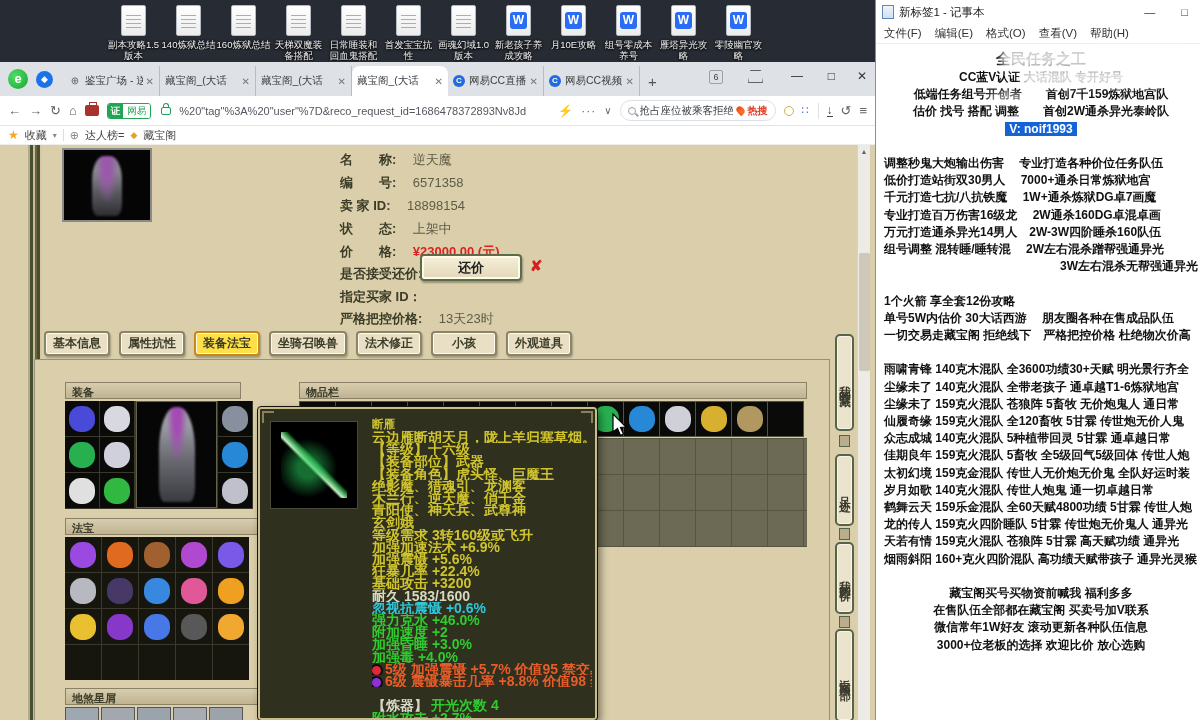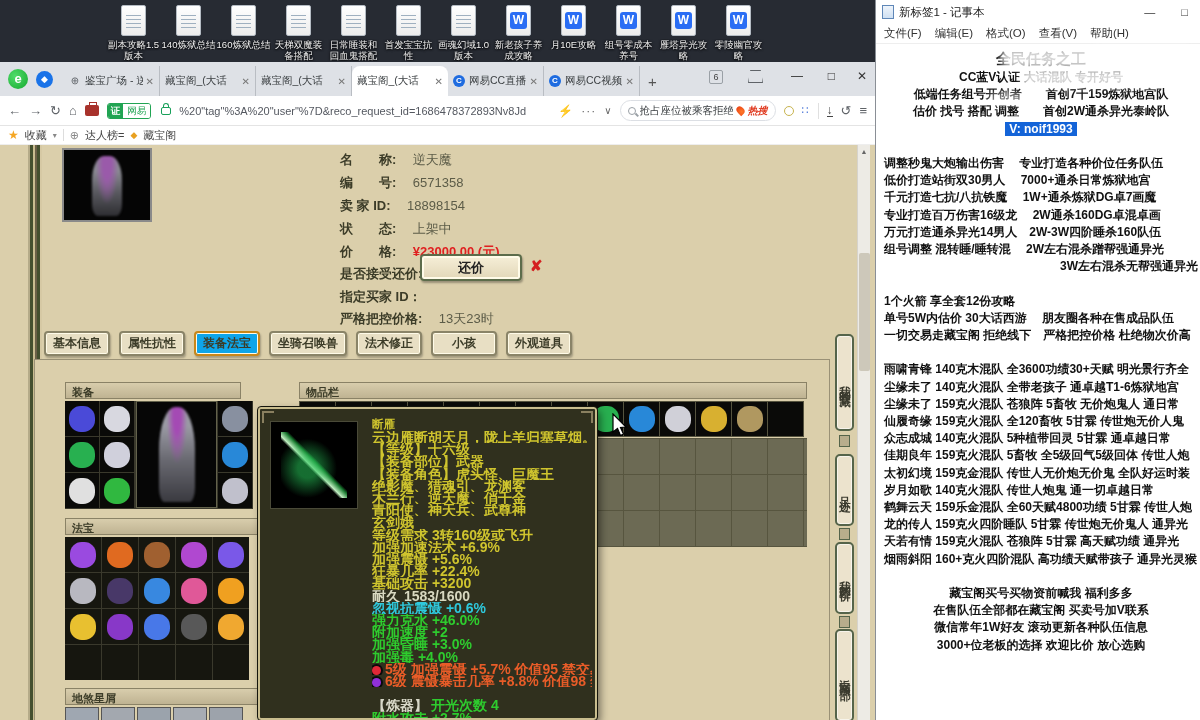--- a/index.html
+++ b/index.html
@@ -64,21 +64,21 @@
   .lock::before{content:"";position:absolute;left:1px;top:-5px;width:4px;height:4px;border:1.5px solid #18a05a;border-bottom:none;border-radius:3px 3px 0 0}
   .url{flex:1;font-size:11px;color:#545860;white-space:nowrap;overflow:hidden;cursor:text}
   .bolt{font-size:12px;color:#f0a020}
   .dots{font-size:12px;color:#666;letter-spacing:1px}
   .chev{font-size:10px;color:#666}
   .searchbox{width:156px;height:21px;border:1px solid #dcdfe4;border-radius:11px;display:flex;align-items:center;padding:0 7px;gap:4px;background:#fff;cursor:text;flex:none}
   .mag{width:8px;height:8px;border:1.5px solid #9aa0a6;border-radius:50%;position:relative;flex:none}
   .mag::after{content:"";position:absolute;left:6px;top:6px;width:4px;height:1.5px;background:#9aa0a6;transform:rotate(45deg)}
   .stext{font-size:10.5px;color:#3c4043;white-space:nowrap;overflow:hidden;flex:1}
   .flame{width:7px;height:9px;background:radial-gradient(circle at 50% 70%,#ff7a2a,#e83a10);border-radius:50% 50% 50% 0;transform:rotate(-45deg);flex:none}
-  .hot{font-size:10px;color:#e03a20;font-weight:bold;font-style:italic}
+  .hot{font-size:10px;color:#e03a20;font-weight:bold;}
   .ring{width:10px;height:10px;border:1.5px solid #c8b450;border-radius:50%}
   .gridico{font-size:11px;color:#4a76d8;letter-spacing:1px}
   .vdiv{width:1px;height:16px;background:#e0e0e0}
   .dl{font-size:12px;color:#444;border-bottom:1.5px solid #444;line-height:11px;cursor:pointer}
 
   .bm{height:19px;background:#fff;display:flex;align-items:center;gap:6px;padding-left:8px;font-size:11px;color:#444;border-bottom:1px solid #eee}
   .star{color:#f5a623;font-size:12px}
   .bsep{width:1px;height:12px;background:#ddd}
   .bico-grid{color:#888;font-size:11px}
   .bico-gem{color:#e8a020;font-size:9px}
@@ -96,21 +96,21 @@
   .fval{font-size:13px;color:#5c5c48;font-weight:normal}
   .price-row{position:absolute;left:340px;top:94px}
   .fval.price{color:#e02020;font-weight:bold}
   .counter-row{position:absolute;left:340px;top:116px}
   .buyer-row{position:absolute;left:340px;top:139px}
   .remain-row{position:absolute;left:340px;top:161px}
   .btn-counter{position:absolute;left:420px;top:109px;width:102px;height:27px;background:linear-gradient(#f6efd8,#e2d7b8);border:2px solid #5c6c4a;border-radius:4px;box-shadow:inset 0 0 0 2px #fffbe8,1px 2px 2px rgba(0,0,0,.3);text-align:center;line-height:23px;font-size:13px;font-weight:bold;color:#222;cursor:pointer}
   .xmark{position:absolute;left:530px;top:112px;color:#d42020;font-size:15px;font-weight:bold}
   .gtabs{position:absolute;left:44px;top:186px;display:flex;gap:9px}
   .gtab{min-width:66px;padding:0 7px;height:25px;line-height:21px;background:#e8dfc4;border:2px solid #8a8468;border-radius:4px;box-shadow:inset 0 0 0 1px #fffbe8,1px 2px 2px rgba(0,0,0,.25);font-size:12px;font-weight:bold;color:#3c3c28;text-align:center;cursor:pointer}
-  .gtab.active{border-color:#c8871a;background:#0ea5e9}
+  .gtab.active{border-color:#c8871a;background:#fde047}
   .panel{position:absolute;left:34px;top:214px;width:796px;height:361px;border:1px solid #9a9176;border-bottom:none;background:#dbcfab}
   .sechead{position:absolute;height:17px;background:linear-gradient(#d8cdac,#bfb392);border:1px solid #8a8266;font-size:11px;font-weight:bold;color:#3c3c28;padding:2px 6px;white-space:nowrap;overflow:hidden}
   .equip-h{left:30px;top:22px;width:176px}
   .equipgrid{position:absolute;left:30px;top:41px;width:188px;height:108px;background:#3a392c}
   .eleft{position:absolute;left:0;top:0;display:grid;grid-template-columns:34px 34px;grid-auto-rows:35px;gap:1px}
   .eright{position:absolute;left:153px;top:0;display:grid;grid-template-columns:34px;grid-auto-rows:35px;gap:1px}
   .cell{background:#0a0a08;display:flex;align-items:center;justify-content:center;width:34px;height:35px}
   .portrait{position:absolute;left:71px;top:0;width:81px;height:107px;background:#060606;border:1px solid #63624c}
   .pfig{position:absolute;left:22px;top:5px;width:36px;height:95px;border-radius:45% 45% 15% 15%;background:radial-gradient(ellipse at 50% 8%,#a44ab4 0 14%,transparent 40%),linear-gradient(#9a9aa4 20%,#6a6a72 55%,#3a3a40);filter:blur(1px)}
   .blob{width:26px;height:26px;border-radius:45%;filter:blur(.6px)}

